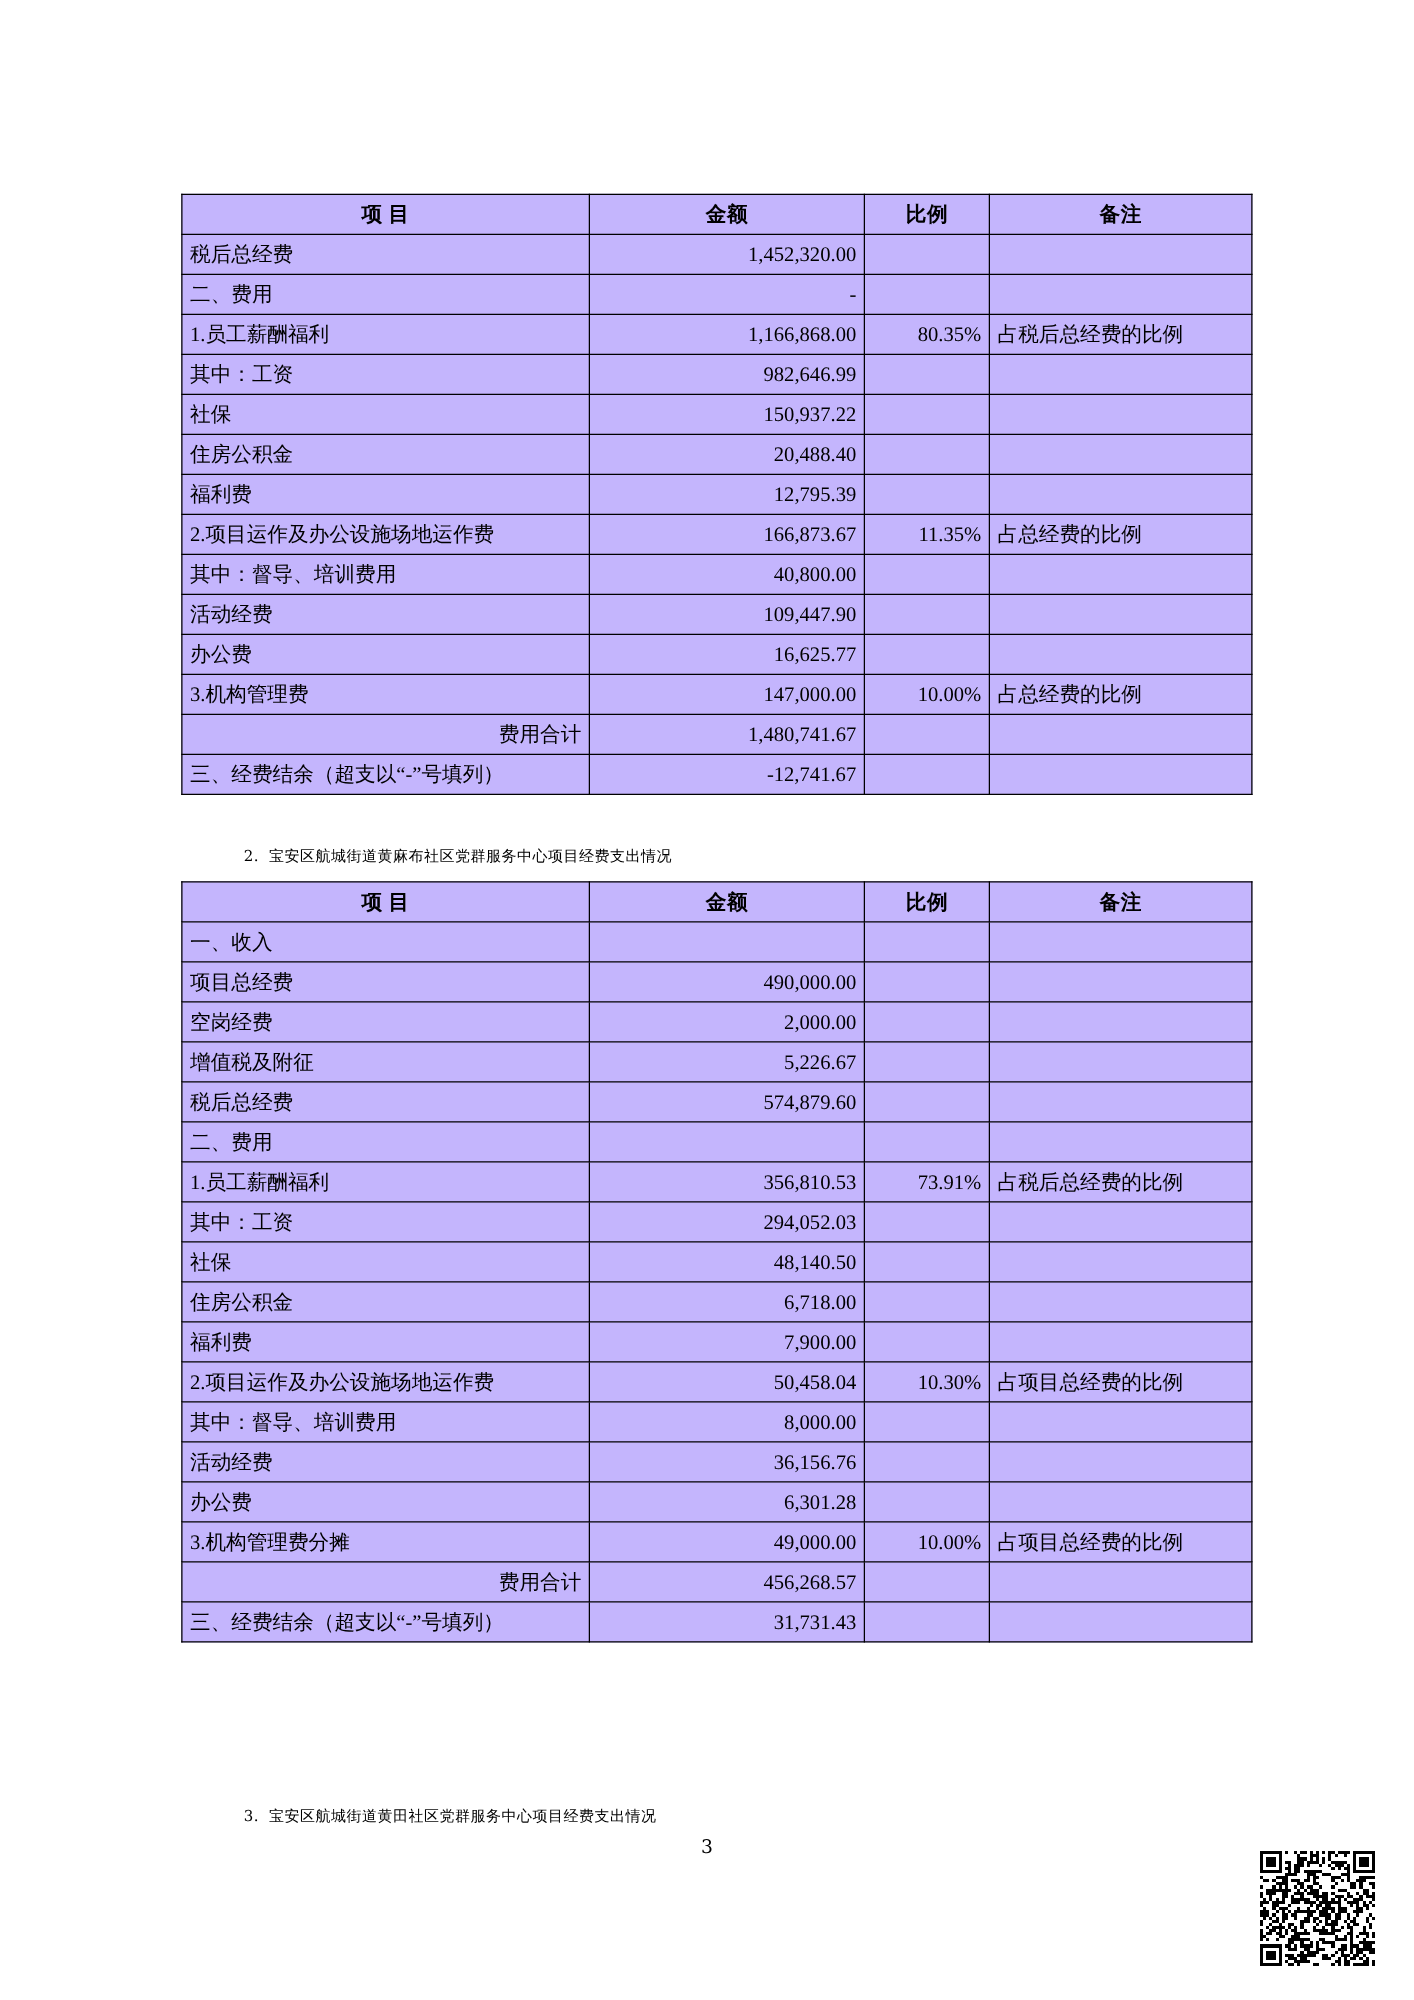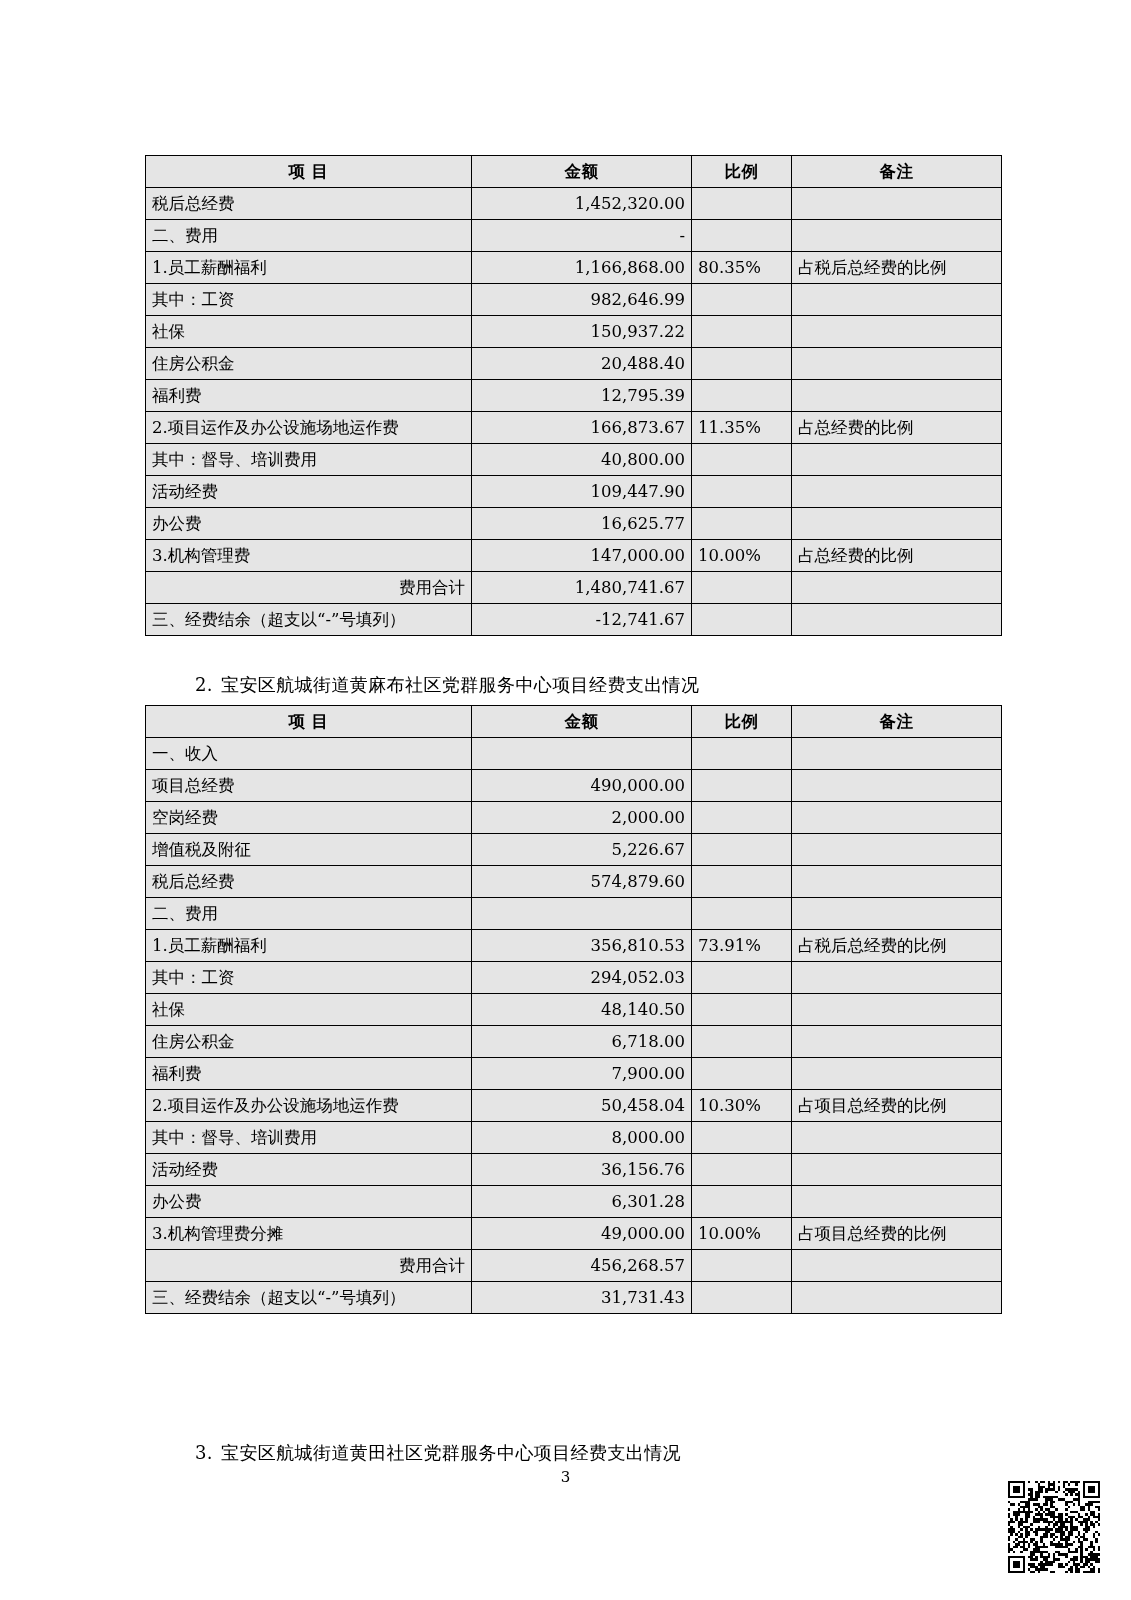--- a/index.html
+++ b/index.html
@@ -23,21 +23,22 @@
     height: 1600px;
   }
 
   
   .fin-table {
     position: absolute;
     left: 145px;
     width: 856px;
     border-collapse: collapse;
     table-layout: fixed;
-    background: #e5e5e5;
+    background: #c4b5fd;
+    font-family: Liberation Serif, serif;
   }
   .fin-table td, .fin-table th {
     border: 1px solid #000;
     height: 31px;
     padding: 0 6px;
     font-size: 16.5px;
     line-height: 31px;
     font-weight: normal;
     vertical-align: middle;
     white-space: nowrap;
@@ -47,35 +48,35 @@
   .col-amount { width: 220px; }
   .col-ratio  { width: 100px; }
   .col-remark { width: 210px; }
 
   .fin-table thead td {
     text-align: center;
     font-weight: bold;
     letter-spacing: 0.5px;
   }
   .cell-amount { text-align: right; padding-right: 14px; }
-  .cell-ratio  { text-align: left;  padding-left: 12px; }
+  .cell-ratio  { text-align: right;  padding-left: 12px; }
   .cell-remark { text-align: left;  padding-left: 12px; }
 
   
   .lvl0 { padding-left: 4px;  font-weight: bold; }
   .lvl1 { padding-left: 26px; margin-top: 32px; }
   .lvl2 { padding-left: 54px; }
   .lvl3 { padding-left: 82px; }
   .lvl-center { text-align: right; font-weight: bold; padding-left: 0; }
 
   
   .section-heading {
     position: absolute;
     left: 145px;
-    font-size: 18px;
+    font-size: 12px;
     line-height: 26px;
     letter-spacing: 0.4px;
     white-space: nowrap;
   }
   .section-heading .num { margin-left: 50px; margin-right: 8px; }
 
   
   .page-number {
     position: absolute;
     left: 0;

